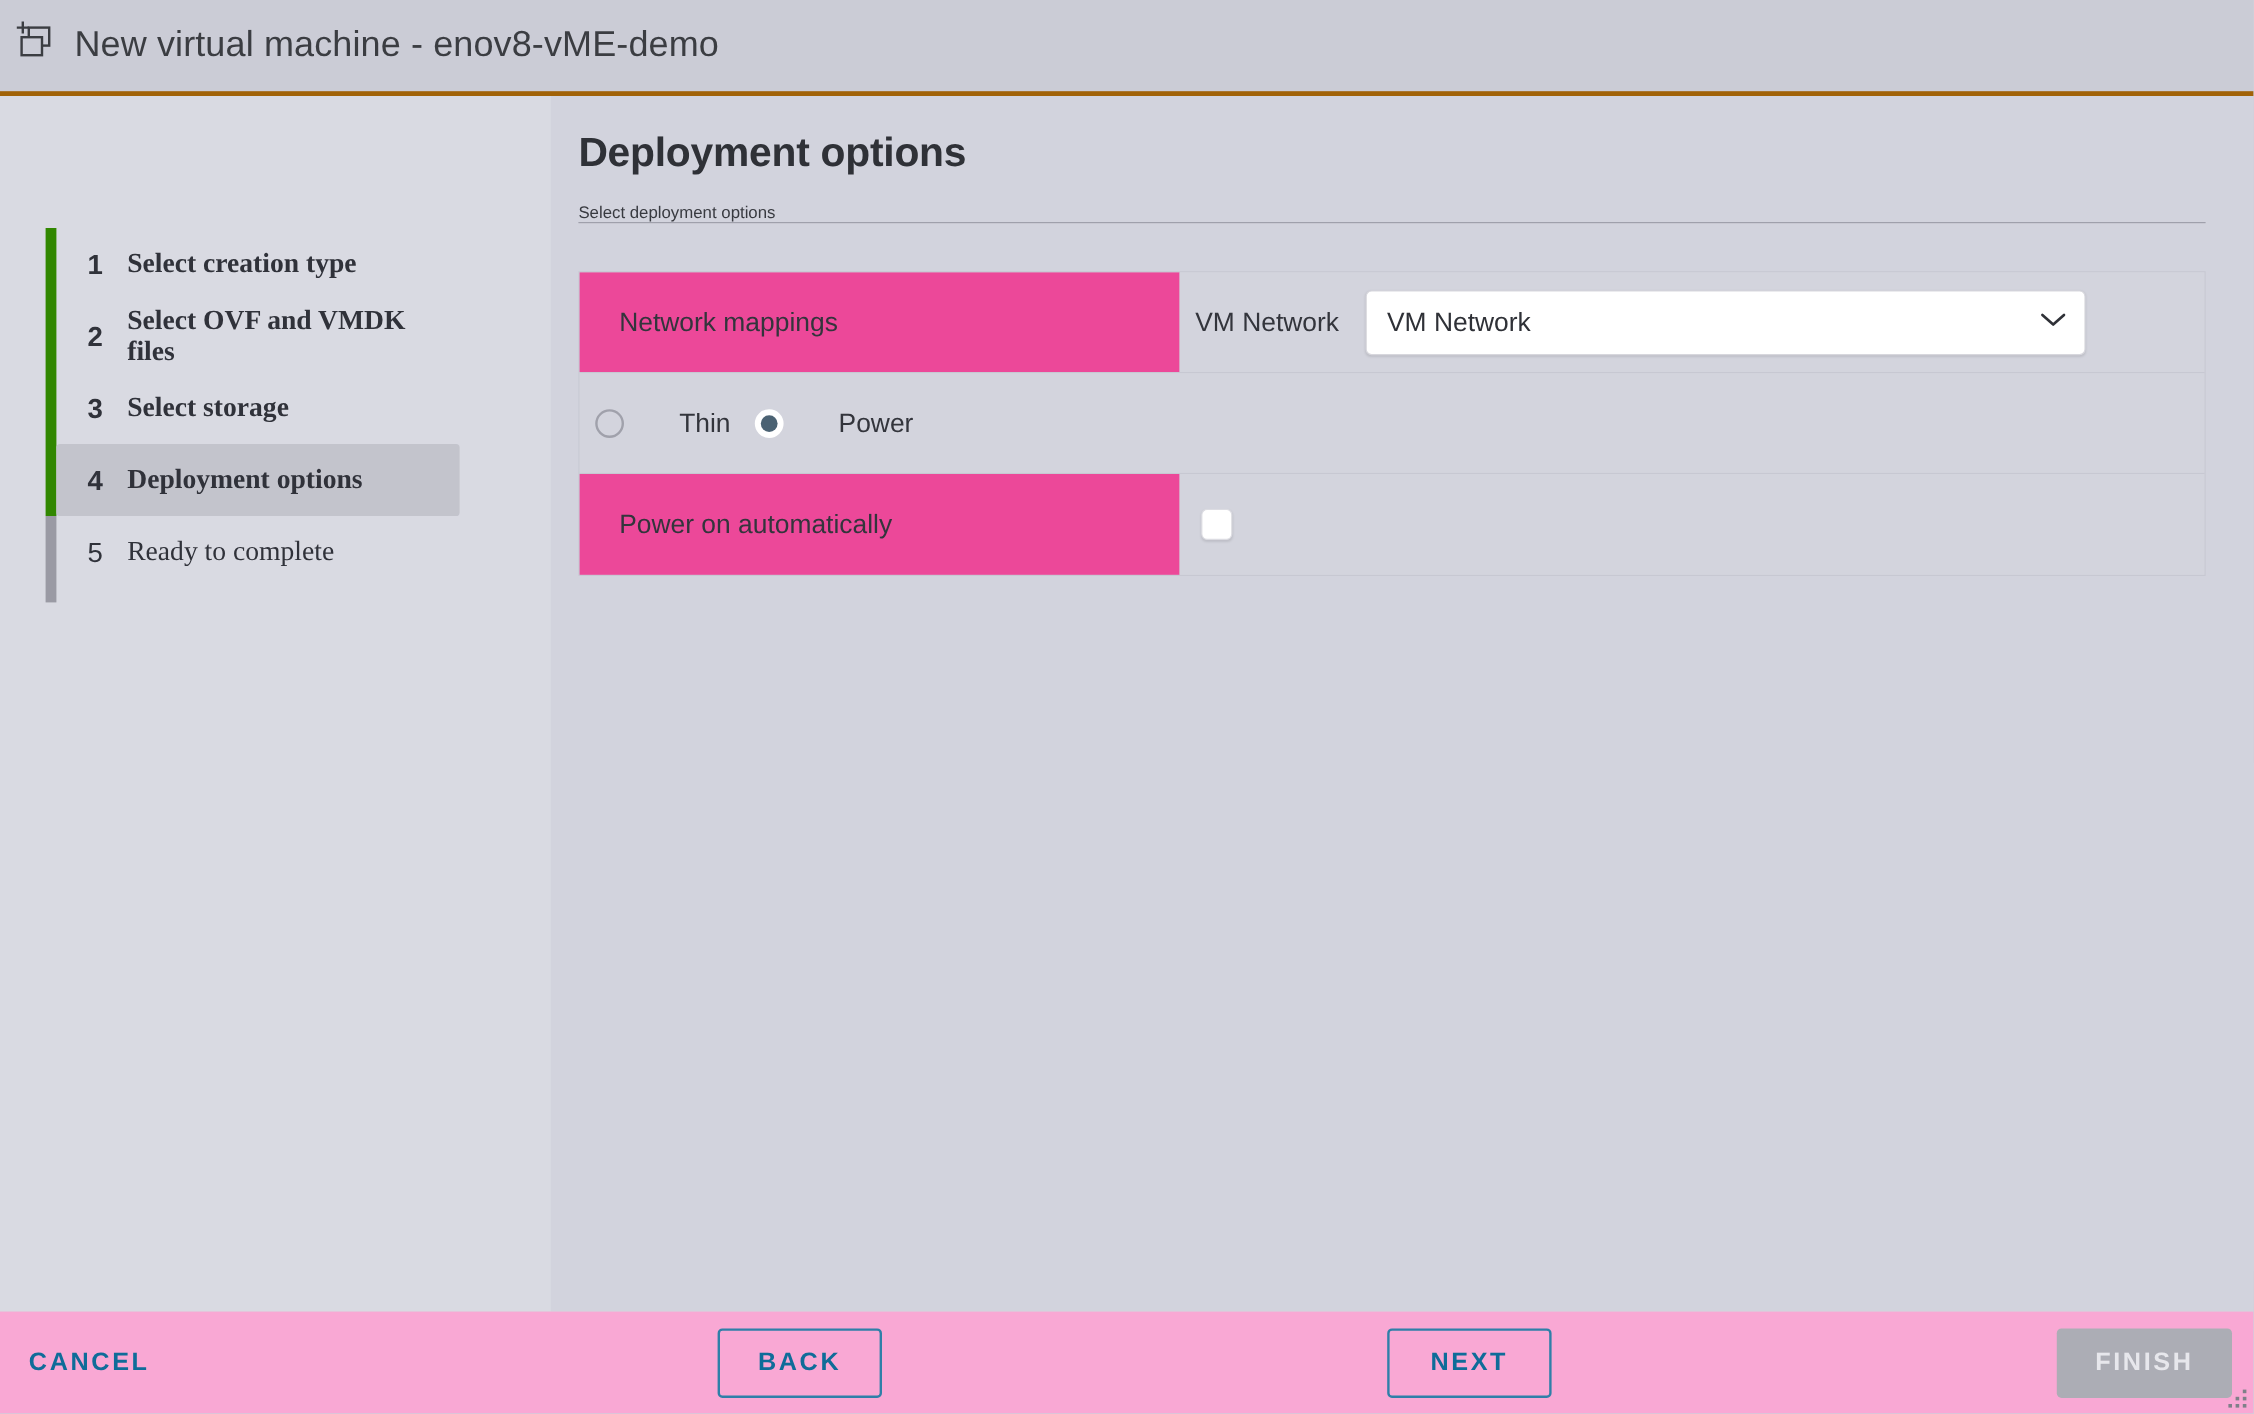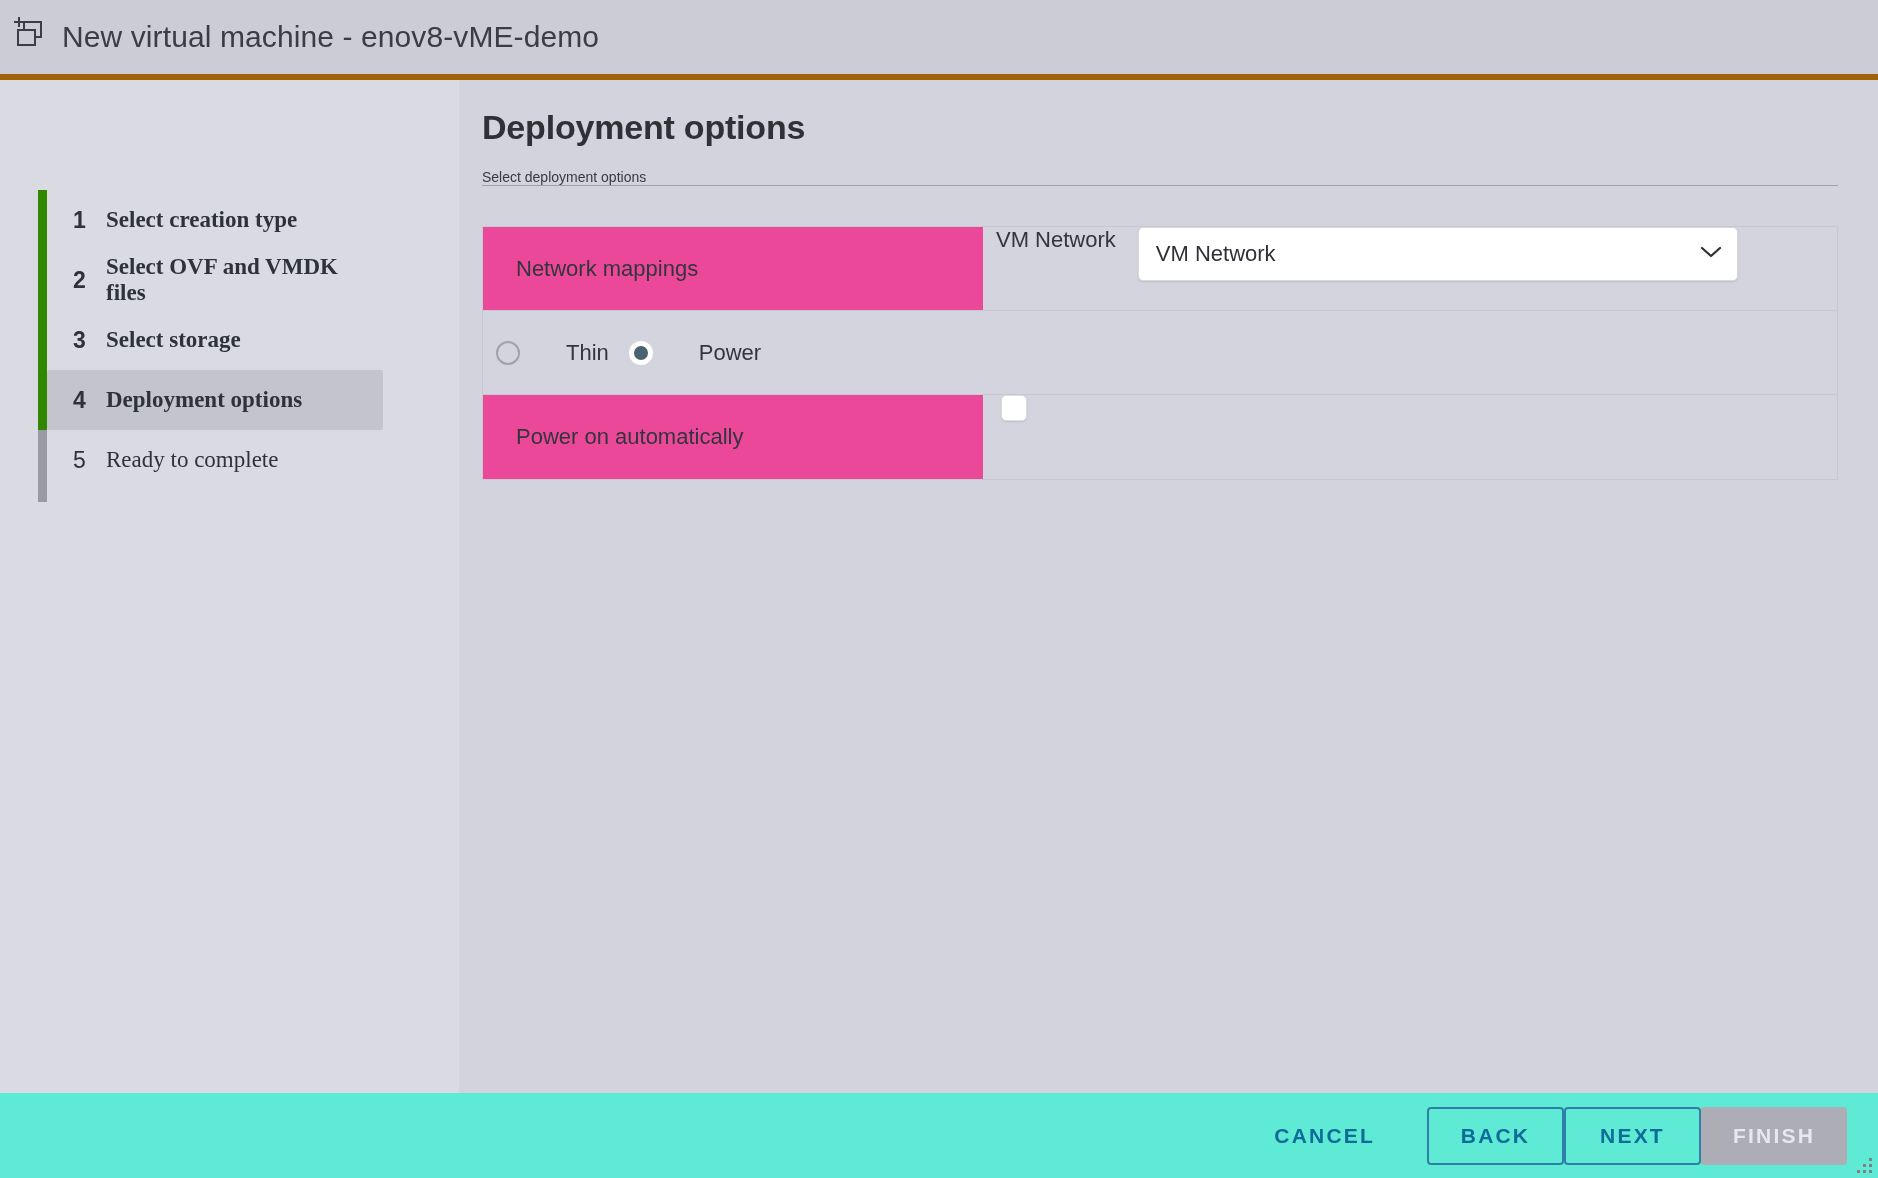--- a/index.html
+++ b/index.html
@@ -22,21 +22,21 @@
   }
 
   
   .titlebar {
     height: 80px;
     flex: 0 0 80px;
     background: #cbccd6;
     display: flex;
     align-items: center;
     padding-left: 8px;
-    border-bottom: 6px solid #a16207;
+    border-bottom: 4px solid #a16207;
   }
   .titlebar-icon {
     width: 46px;
     height: 46px;
     position: relative;
     flex: 0 0 46px;
     margin-right: 8px;
   }
   .titlebar-icon svg { display: block; }
   .titlebar-text {
@@ -156,20 +156,21 @@
     display: flex;
     align-items: center;
     padding-left: 33px;
     font-size: 22px;
     color: #33353c;
   }
   .opt-value {
     flex: 1 1 auto;
     background: #d3d4dd;
     display: flex;
+    align-items: center;
     padding-left: 13px;
     min-width: 0;
   }
 
   
   .net-label {
     font-size: 22px;
     color: #33353c;
     margin-right: 22px;
     white-space: nowrap;
@@ -247,25 +248,25 @@
     border-radius: 5px;
     box-shadow: 0 1px 2px rgba(0,0,0,0.10);
     margin-left: 5px;
     cursor: pointer;
   }
 
   
   .footer {
     height: 85px;
     flex: 0 0 85px;
-    background: #5eead4;
-    display: flex;
-    align-items: center;
-    justify-content: flex-end;
-    padding-right: 31px;
+    background: #f9a8d4;
+    display: flex;
+    align-items: center;
+    justify-content: space-between;
+    padding-right: 18px;
     position: relative;
   }
   .btn {
     font-size: 21px;
     letter-spacing: 2.2px;
     font-weight: 600;
     cursor: pointer;
     border-radius: 4px;
     display: flex;
     align-items: center;

